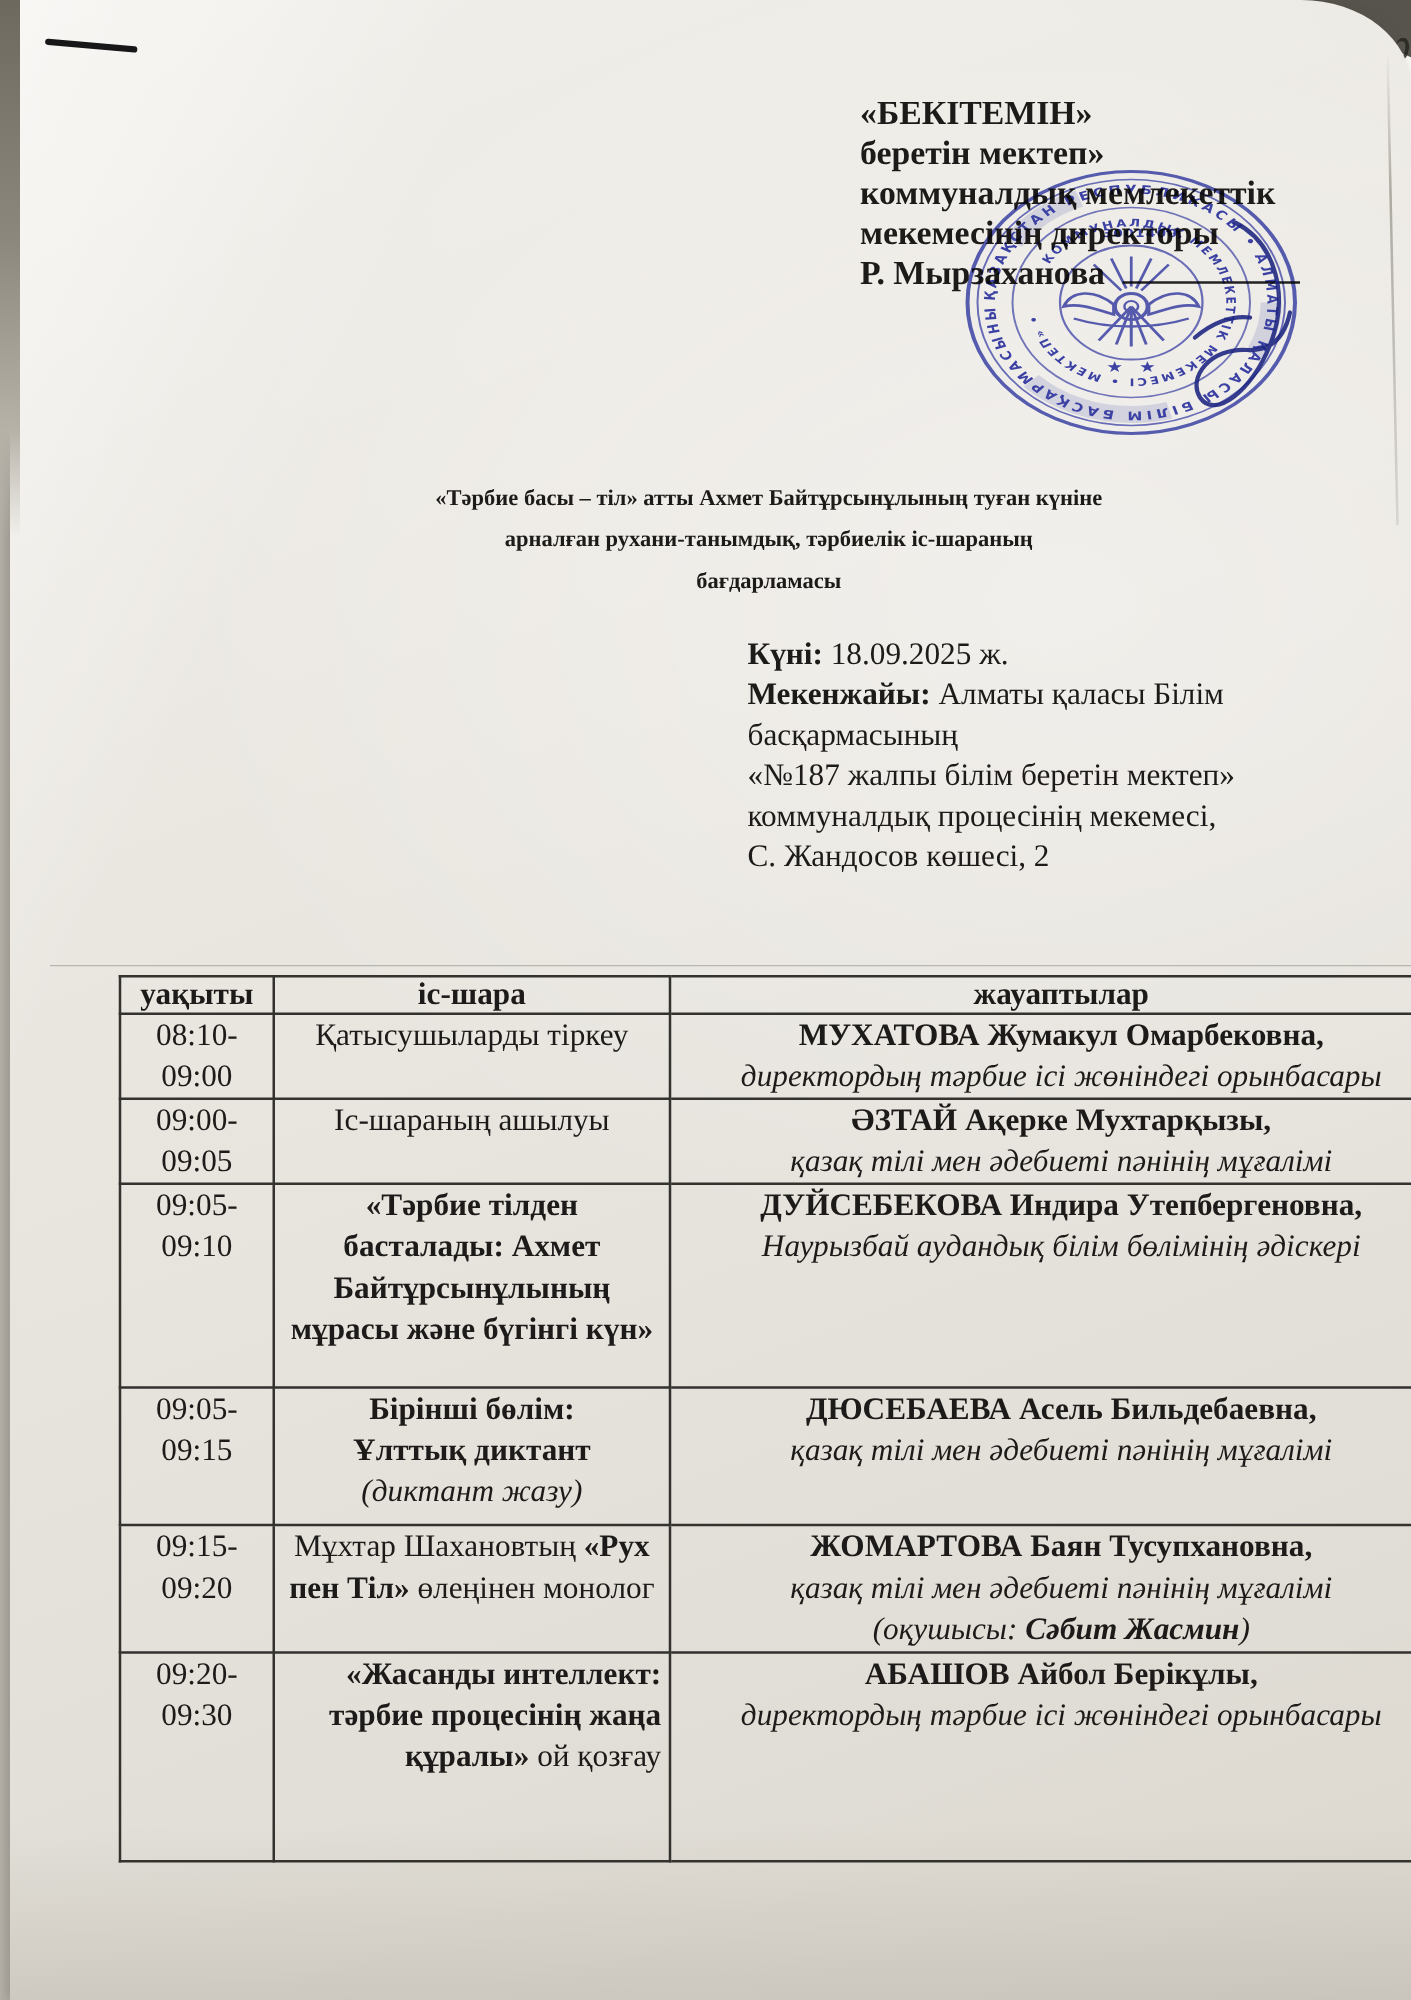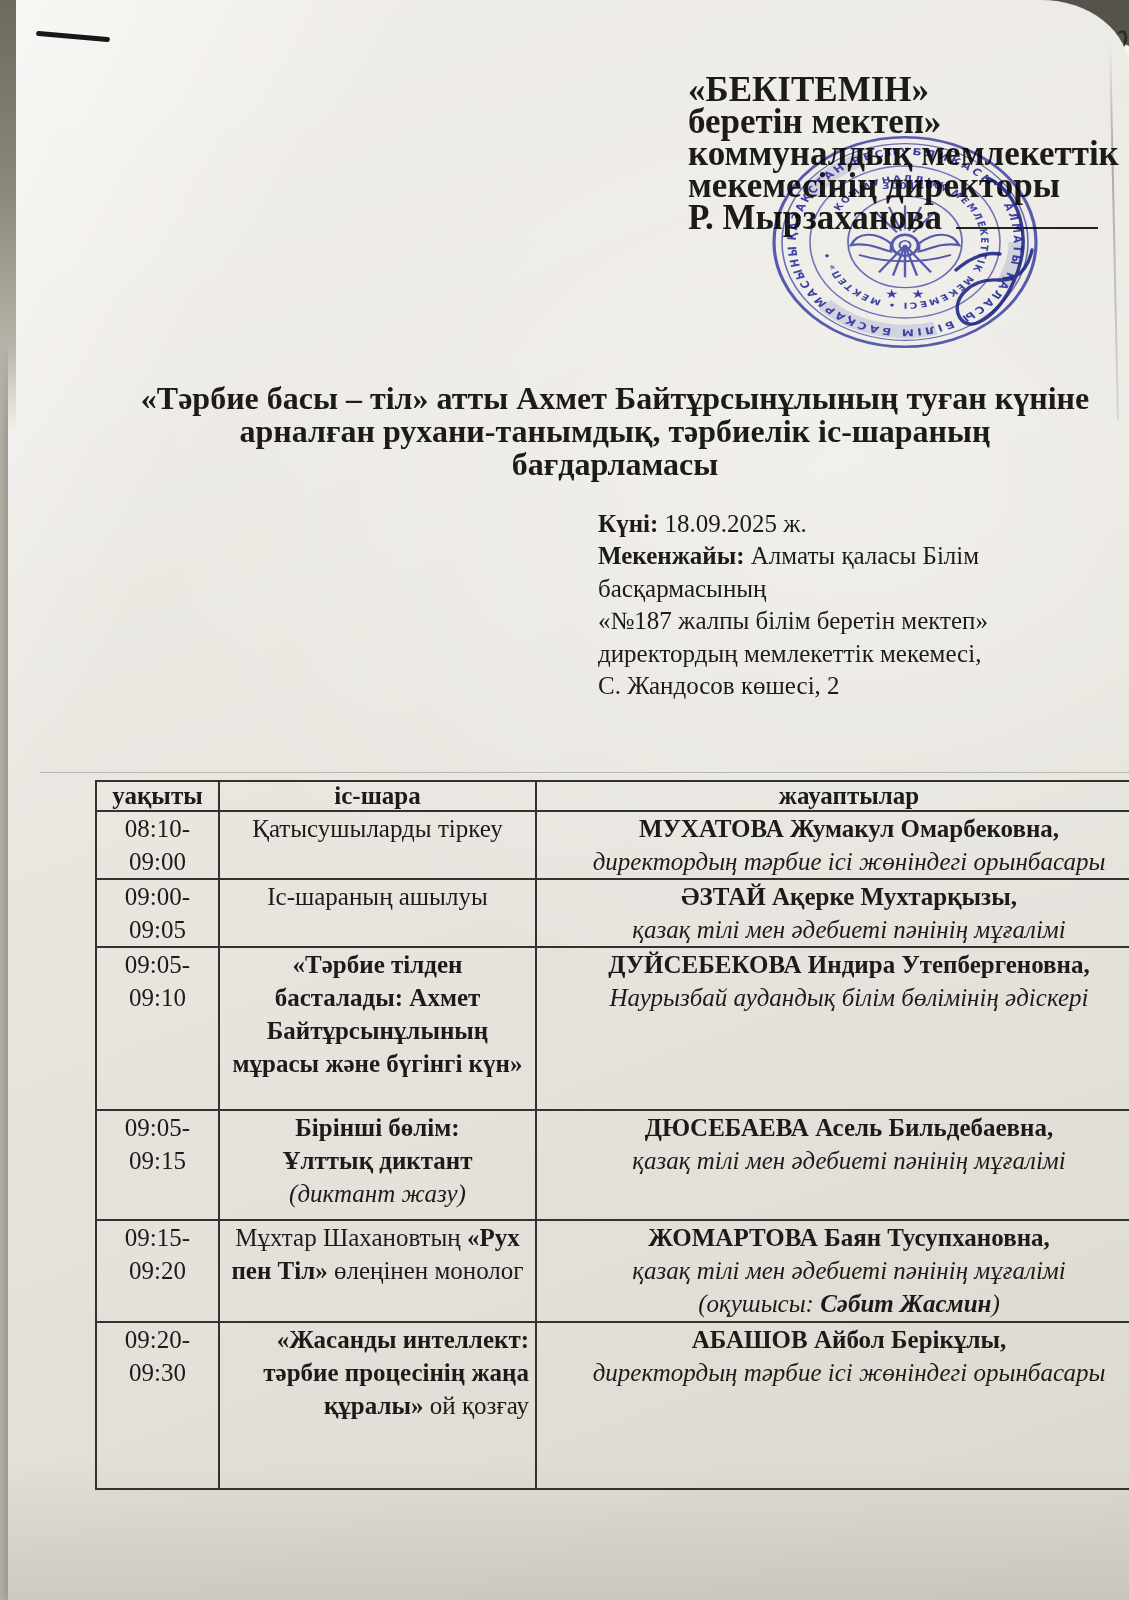--- a/index.html
+++ b/index.html
@@ -30,27 +30,27 @@
     background:linear-gradient(180deg,rgba(120,112,98,0),rgba(120,112,98,.18));}
   .crease{position:absolute;left:40px;top:772px;width:1089px;height:1px;
     background:rgba(90,88,80,.35);}
   .pen-mark{position:absolute;left:36px;top:34px;width:74px;height:5px;
     background:#17171a;border-radius:3px;transform:rotate(5deg);}
   .edge-line{position:absolute;right:14px;top:40px;width:2px;height:380px;
     background:linear-gradient(180deg,rgba(150,145,135,.0),rgba(130,126,116,.6) 30%,rgba(130,126,116,.2));
     transform:rotate(-1.2deg);}
   
   .approval{position:absolute;left:688px;top:74px;width:420px;
-    font-weight:bold;font-size:35px;line-height:32px;white-space:nowrap;}
+    font-weight:bold;font-size:27px;line-height:32px;white-space:nowrap;}
   .sig-line{display:inline-block;border-bottom:2px solid #222;height:20px;}
   .sig-line.l1{width:142px;margin-left:14px;}
   .sig-line.l2{width:152px;margin:0 6px 0 12px;}
   
   .doc-title{position:absolute;left:110px;top:382px;width:1010px;
-    text-align:center;font-weight:bold;font-size:32px;line-height:33px;}
+    text-align:center;font-weight:bold;font-size:18px;line-height:33px;}
   
   .details{position:absolute;left:598px;top:508px;width:460px;
     font-size:25px;line-height:32.4px;}
   .details b{font-weight:bold;}
   
   .sched{position:absolute;left:95px;top:780px;width:1066px;
     border-collapse:collapse;table-layout:fixed;font-size:25px;line-height:33px;}
   .sched td,.sched th{border:2px solid #33322f;vertical-align:top;padding:0 6px;}
   .sched th{font-weight:bold;text-align:center;padding:0;line-height:28px;}
   .c-time{text-align:center;padding:0 2px;}
@@ -145,21 +145,21 @@
 <div class="details">
   <div>
     <b>Күні:</b>
     <span>18.09.2025 ж.</span>
   </div>
   <div>
     <b>Мекенжайы:</b>
     <span>Алматы қаласы Білім</span>
     <div>басқармасының</div>
     <div>«№187 жалпы білім беретін мектеп»</div>
-    <div>директордың мемлекеттік мекемесі,</div>
+    <div>коммуналдық процесінің мекемесі,</div>
     <div>С. Жандосов көшесі, 2</div>
   </div>
 </div>
 
 <table class="sched">
   <colgroup>
       <col style="width:123px">
       <col style="width:317px">
       <col style="width:626px">
     </colgroup>

